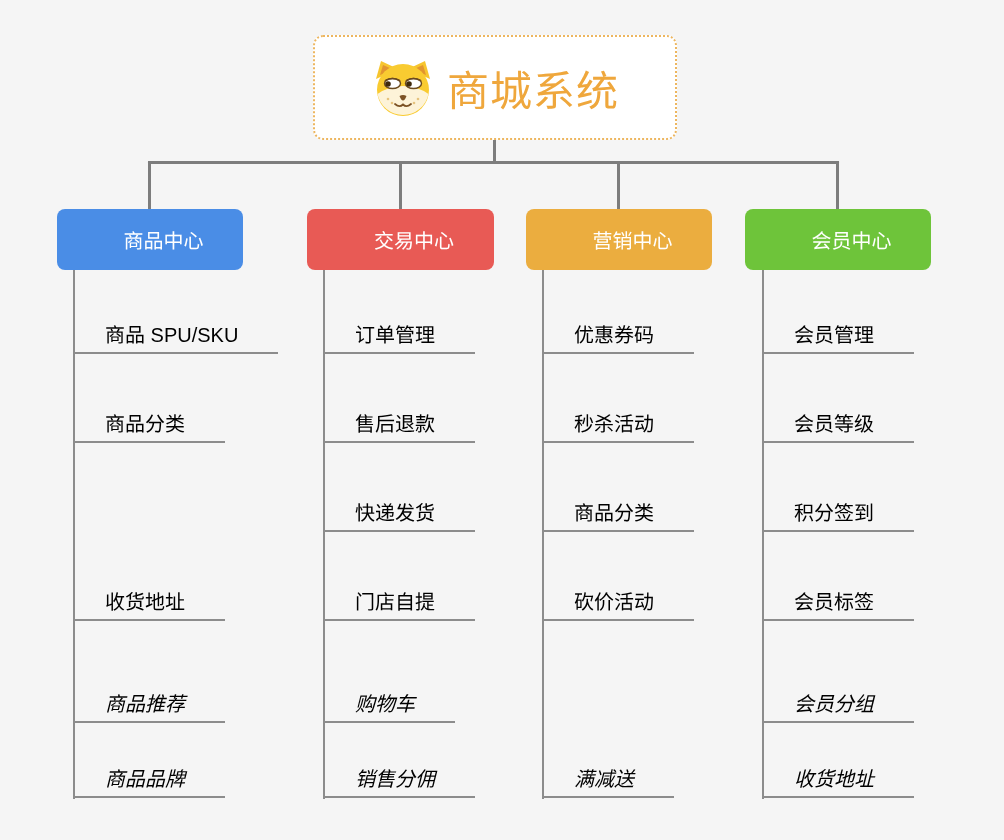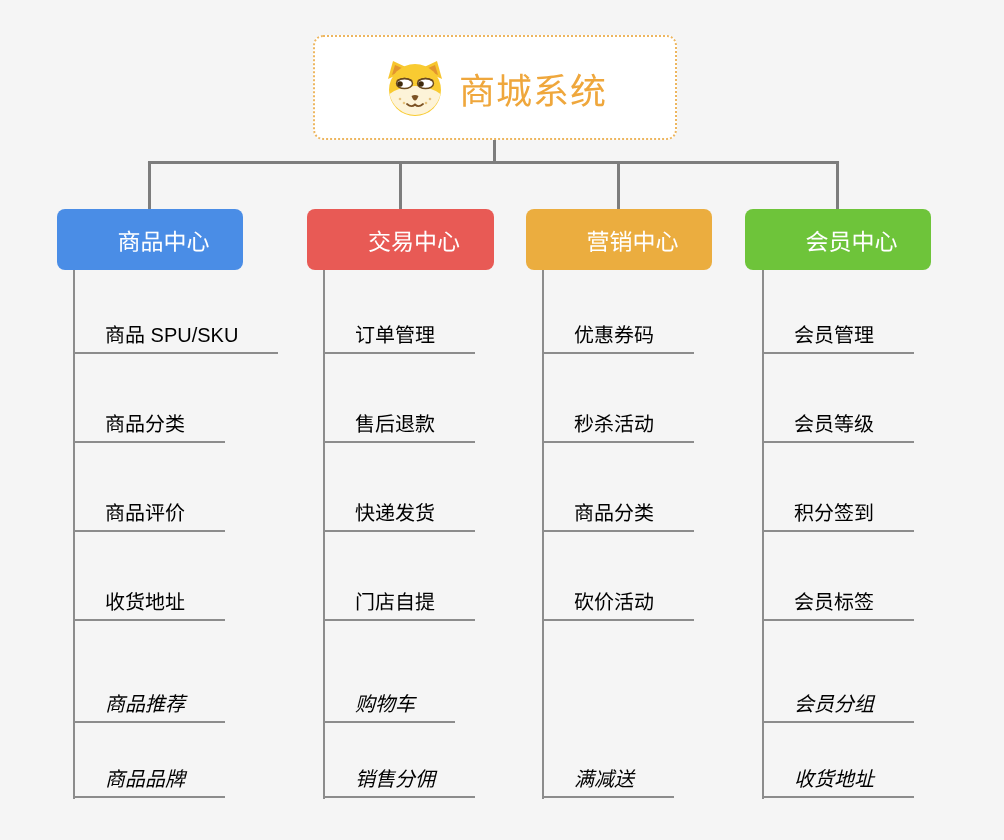--- a/index.html
+++ b/index.html
@@ -24,21 +24,21 @@
     box-sizing: border-box;
     background: #FFFFFF;
     border: 2px dotted #EDB65F;
     border-radius: 10px;
     display: flex;
     align-items: center;
     justify-content: center;
     gap: 12px;
   }
   .root-title {
-    font-size: 36px;
+    font-size: 42px;
     color: #EFA73C;
     letter-spacing: 1px;
     white-space: nowrap;
   }
 
   
   .line {
     position: absolute;
     background: #7D7D7D;
   }
@@ -51,21 +51,21 @@
   .drop-4 { left: 836px; }
 
   
   .branch-header {
     position: absolute;
     top: 209px;
     height: 61px;
     box-sizing: border-box;
     border-radius: 8px;
     color: #FFFFFF;
-    font-size: 23px;
+    font-size: 20px;
     display: flex;
     align-items: center;
     justify-content: center;
     white-space: nowrap;
     cursor: default;
     padding-left: 27px;
   }
   .bh-1 { left: 57px;  width: 186px; }
   .bh-2 { left: 307px; width: 187px; }
   .bh-3 { left: 526px; width: 186px; }
@@ -144,21 +144,20 @@
   </div>
 
   <div class="branch-header bh-1" style="background-color: rgb(74, 141, 230);">商品中心</div>
   <div class="branch-header bh-2" style="background-color: rgb(232, 90, 85);">交易中心</div>
   <div class="branch-header bh-3" style="background-color: rgb(235, 173, 63);">营销中心</div>
   <div class="branch-header bh-4" style="background-color: rgb(110, 196, 58);">会员中心</div>
 
   <div class="branch-children bc-1">
     <div class="child-node row-1">商品 SPU/SKU</div>
     <div class="child-node row-2">商品分类</div>
-    <div class="child-node row-3">商品评价</div>
     <div class="child-node row-4">收货地址</div>
     <div class="child-node row-5">商品推荐</div>
     <div class="child-node row-6">商品品牌</div>
   </div>
 
   <div class="branch-children bc-2">
     <div class="child-node row-1">订单管理</div>
     <div class="child-node row-2">售后退款</div>
     <div class="child-node row-3">快递发货</div>
     <div class="child-node row-4">门店自提</div>

